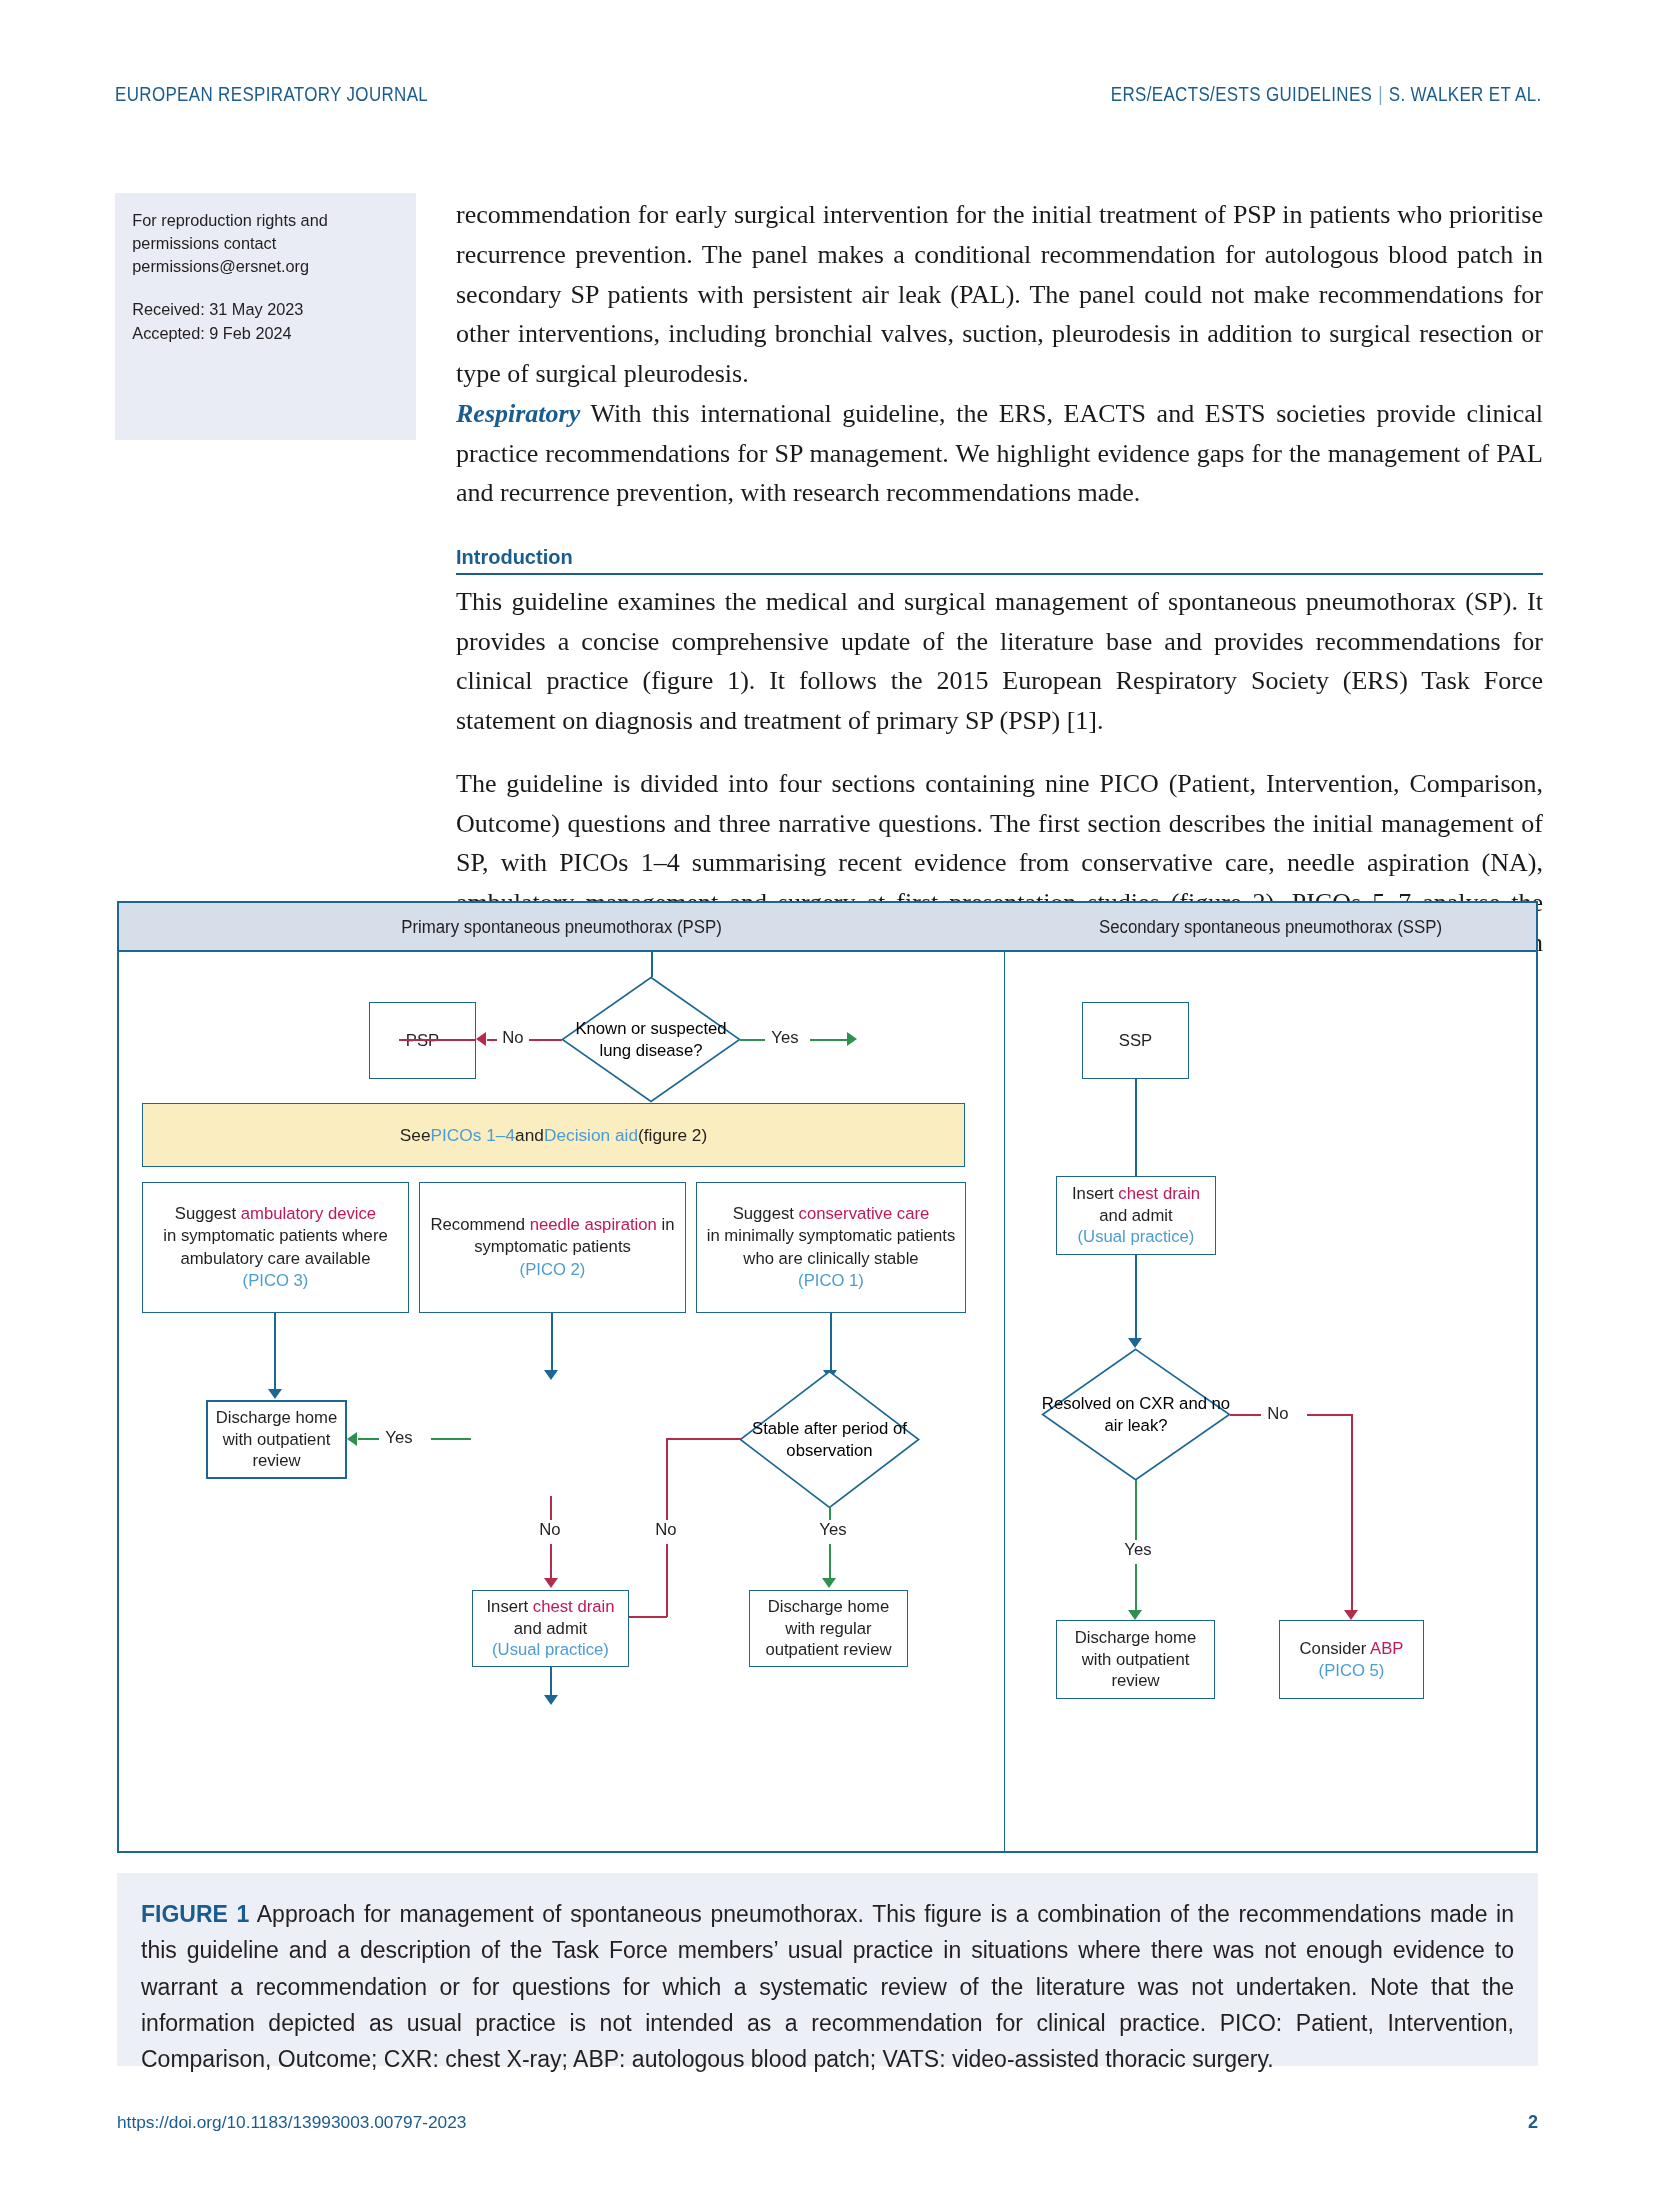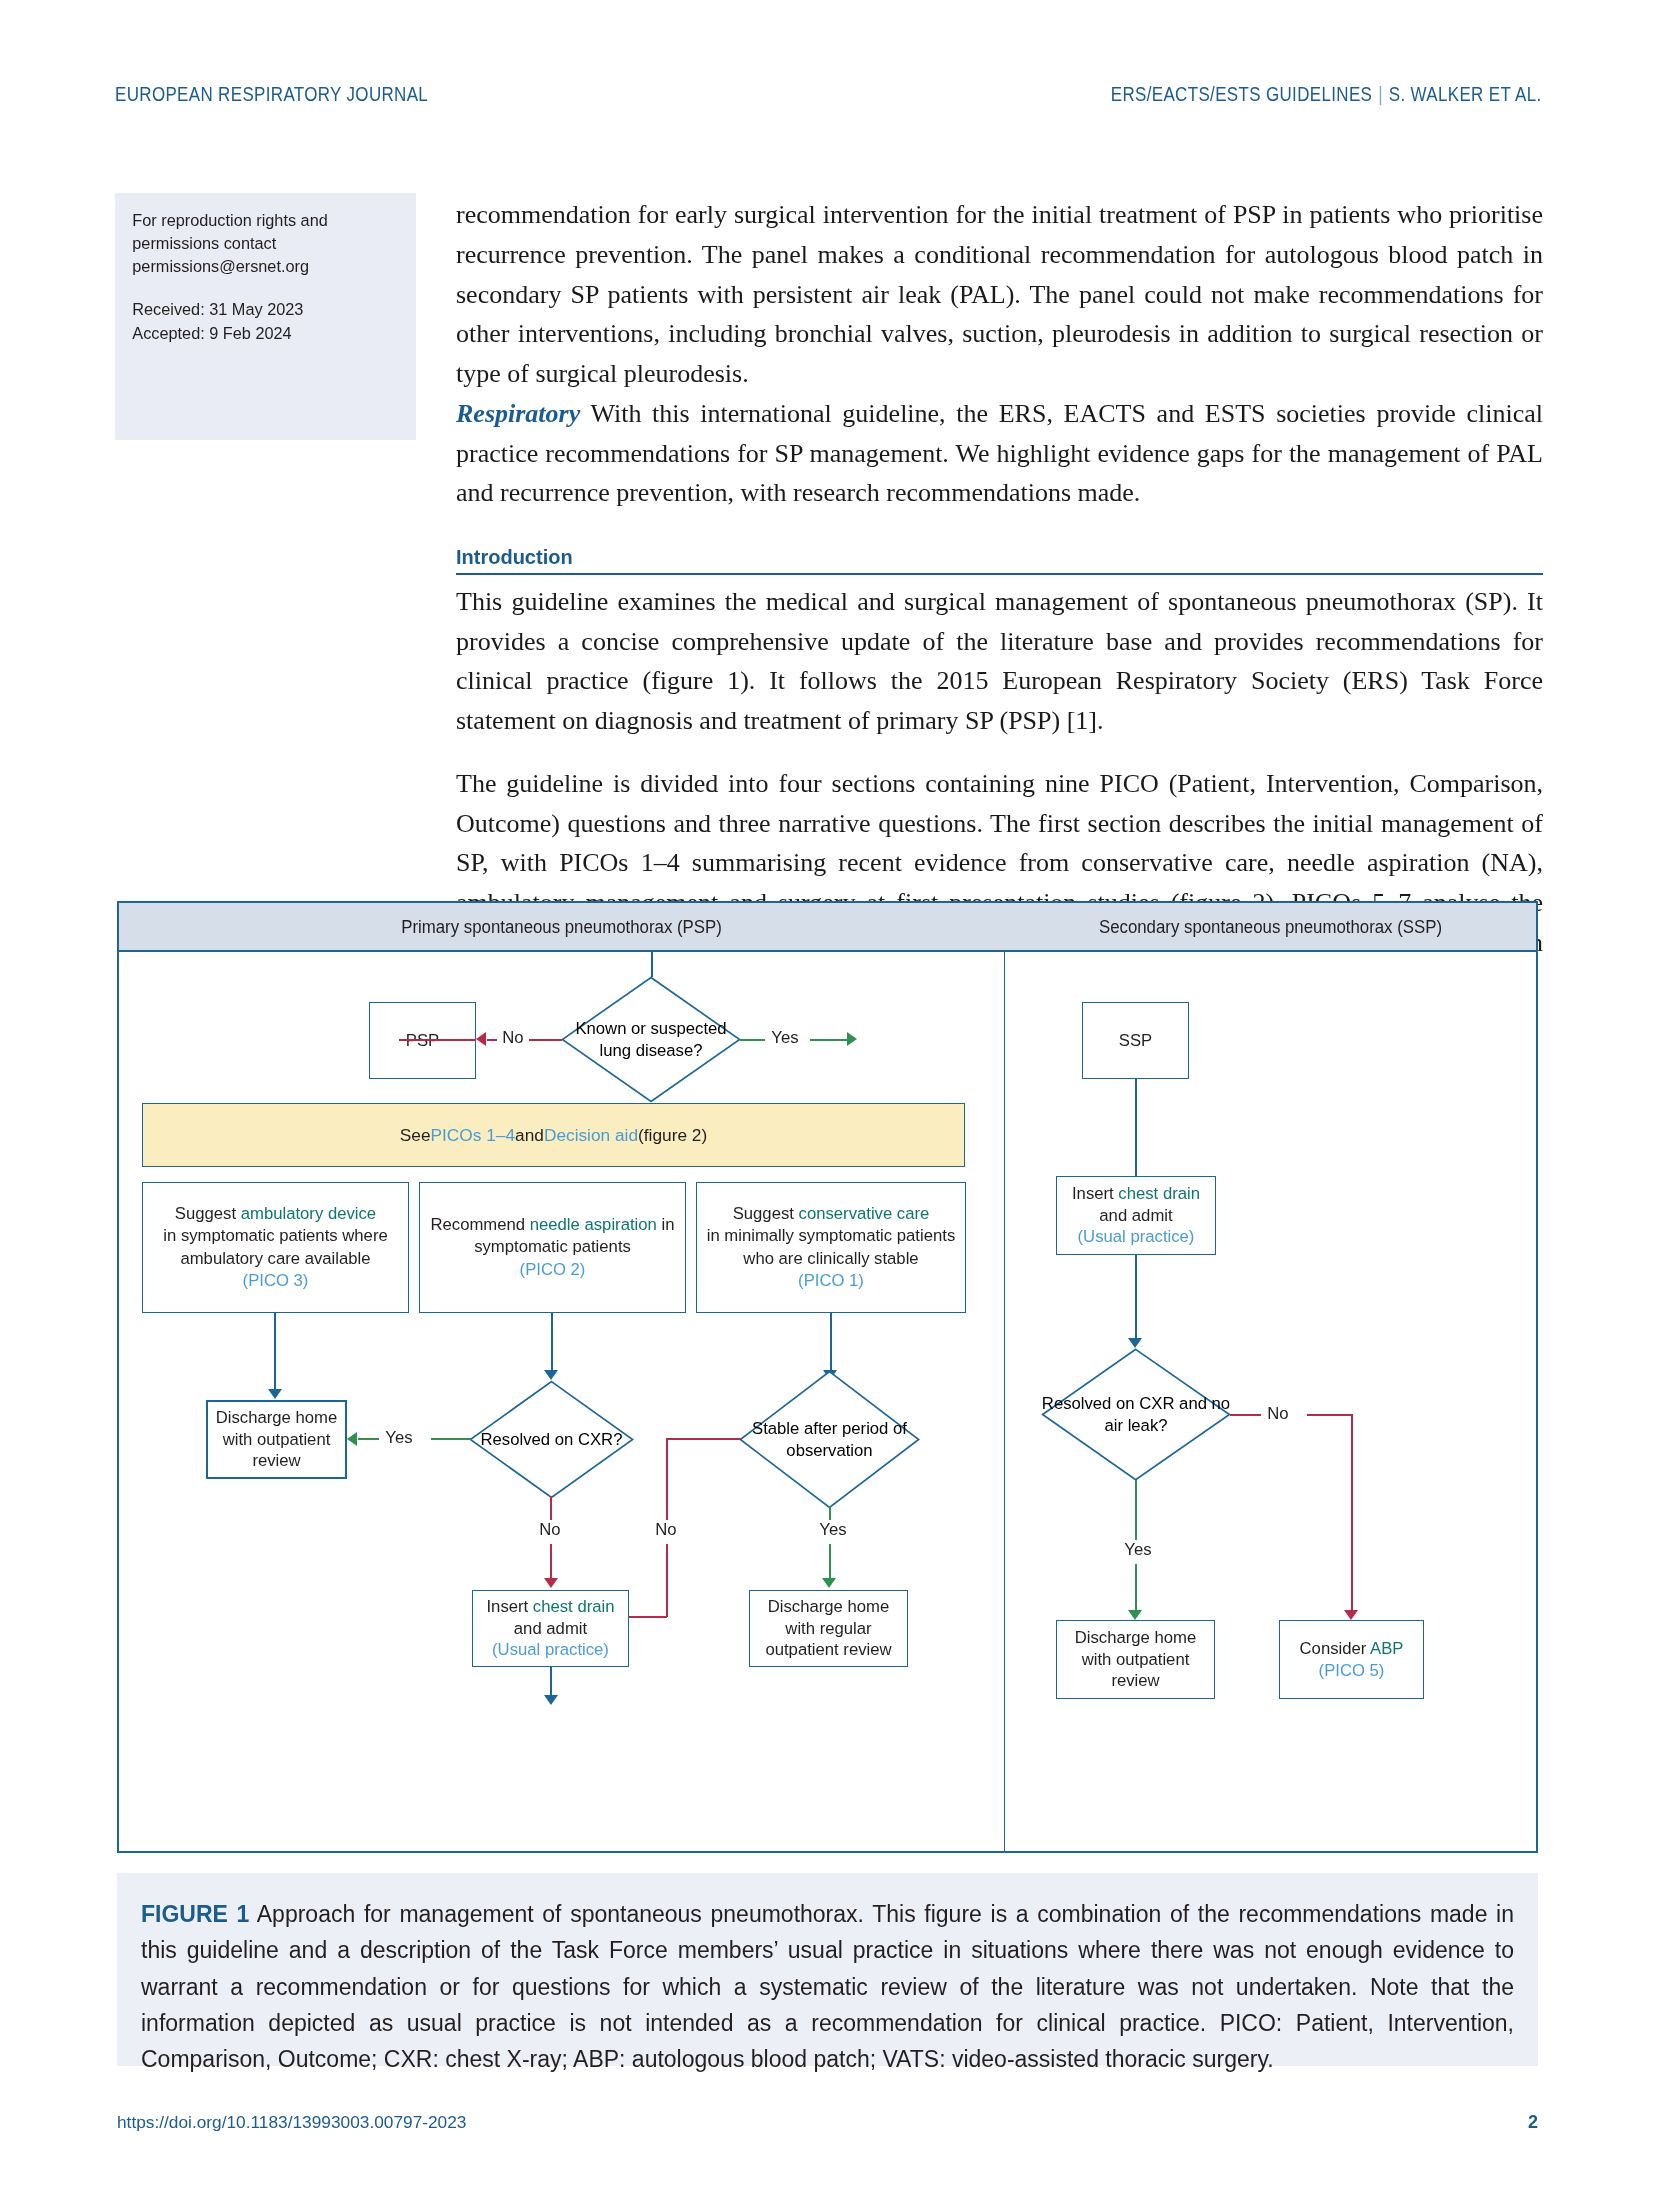--- a/index.html
+++ b/index.html
@@ -103,21 +103,21 @@
     background:#fff;
     box-sizing:border-box;
     display:flex; align-items:center; justify-content:center;
     text-align:center;
     color:#231f20;
     font-size:16.7px;
     line-height:1.30;
     padding:4px 5.3px;
   }
   .node.thick{border-width:2.3px;}
-  .red{color:#0f766e;}
+  .red{color:#be185d;}
   .lblue{color:#4b9cd3;}
 
   
   .diamond{
     position:absolute;
   }
   .diamond svg{position:absolute; left:0; top:0;}
   .diamond .dtext{
     position:absolute; left:0; top:0; width:100%; height:100%;
     display:flex; align-items:center; justify-content:center;
@@ -278,26 +278,20 @@
     <div class="arrow down" style="left:149px; top:486px;"></div>
 
     <div class="ln v" style="left:432px; top:409px; height:60px;"></div>
     <div class="arrow down" style="left:425px; top:467px;"></div>
 
     <div class="ln v" style="left:711px; top:409px; height:60px;"></div>
     <div class="arrow down" style="left:704px; top:467px;"></div>
 
     <div class="node thick" style="left:87px; top:497px; width:141px; height:79px; flex-direction:column;">Discharge home with outpatient review</div>
 
-    <div class="diamond" style="left:350px; top:477px; width:165px; height:119px;">
-      <svg width="165" height="119" viewBox="0 0 248 178">
-        <polygon points="124,2 246,89 124,176 2,89" fill="#ffffff" stroke="#1b6695" stroke-width="2.5"></polygon>
-      </svg>
-      <div class="dtext">Resolved on CXR?</div>
-    </div>
 
     <div class="ln h green" style="left:312px; top:535px; width:40px;"></div>
     <div class="elabel" style="left:261px; top:525px;">Yes</div>
     <div class="ln h green" style="left:239px; top:535px; width:21.3px;"></div>
     <div class="arrow left green" style="left:228px; top:529px;"></div>
 
     <div class="diamond" style="left:620px; top:467px; width:181px; height:139px;">
       <svg width="181" height="139" viewBox="0 0 272 208">
         <polygon points="136,2 270,104 136,206 2,104" fill="#ffffff" stroke="#1b6695" stroke-width="2.5"></polygon>
       </svg>

